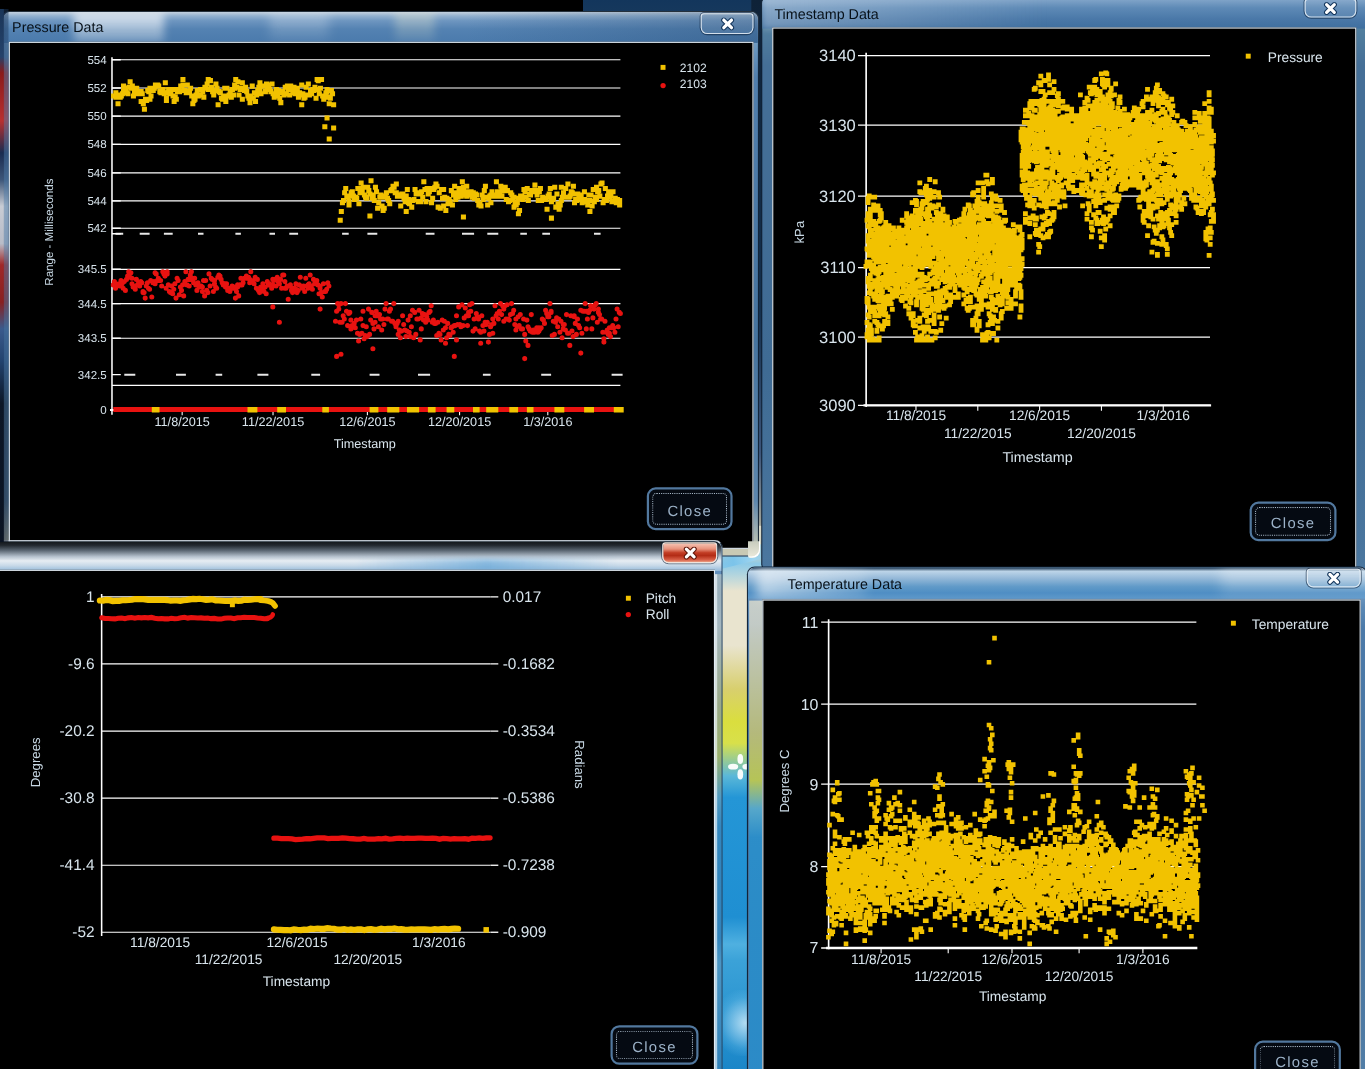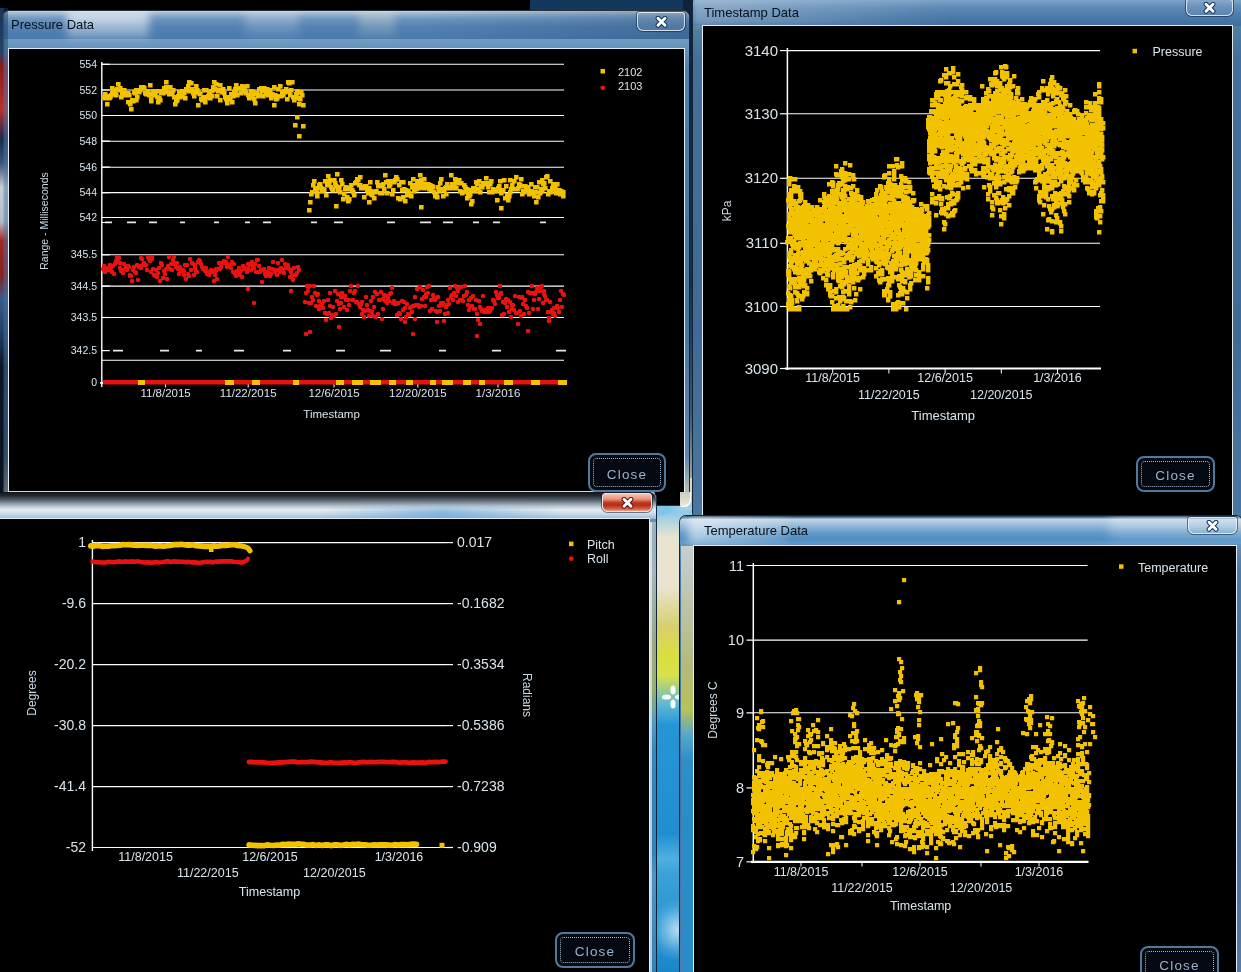--- a/index.html
+++ b/index.html
@@ -38,21 +38,21 @@
  <div class="abs" style="left:242px;top:0;width:54px;height:28px;background:linear-gradient(180deg,rgba(255,255,255,.3),rgba(255,255,255,.04));filter:blur(5px)"></div>
  <div class="abs" style="left:356px;top:0;width:36px;height:28px;background:linear-gradient(180deg,rgba(248,244,210,.38),rgba(248,244,210,.06));filter:blur(4px)"></div>
  <div class="abs" style="left:420px;top:0;width:268px;height:28px;background:linear-gradient(90deg,rgba(28,62,100,0),rgba(28,62,100,.30))"></div>
  <div class="ttl" style="left:8px;top:6px">Pressure Data</div>
  <div class="xb" style="left:634px;top:1px;width:48px;height:19px">
       <svg width="13" height="12" viewBox="0 0 13 12" style="display:block;margin:3px auto 0">
         <path d="M3 2.2L10 9.2M10 2.2L3 9.2" stroke="#14365c" stroke-width="4.8" stroke-linecap="round"></path>
         <path d="M3 2.2L10 9.2M10 2.2L3 9.2" stroke="#ffffff" stroke-width="2.9" stroke-linecap="round"></path>
       </svg>
     </div>
- <div class="cnt" style="left:5px;top:37px;width:677px;height:461px">
+ <div class="cnt" style="left:5px;top:27px;width:677px;height:461px">
   <svg style="left:0;top:0" width="675" height="459" viewBox="0 0 675 459">
         <line x1="92.8" y1="15.3" x2="555" y2="15.3" stroke="#fff" stroke-width="1.1"></line>
         <line x1="92.8" y1="41.0" x2="555" y2="41.0" stroke="#fff" stroke-width="1.1"></line>
         <line x1="92.8" y1="66.5" x2="555" y2="66.5" stroke="#fff" stroke-width="1.1"></line>
         <line x1="92.8" y1="92.2" x2="555" y2="92.2" stroke="#fff" stroke-width="1.1"></line>
         <line x1="92.8" y1="118.2" x2="555" y2="118.2" stroke="#fff" stroke-width="1.1"></line>
         <line x1="92.8" y1="143.6" x2="555" y2="143.6" stroke="#fff" stroke-width="1.1"></line>
         <line x1="92.8" y1="168.5" x2="555" y2="168.5" stroke="#fff" stroke-width="1.1"></line>
         <path d="M96 172.6h7v1.7h-7zM118 172.6h9v1.7h-9zM140 172.6h8v1.7h-8zM171 172.6h5v1.7h-5zM205 172.6h5v1.7h-5zM236 172.6h5v1.7h-5zM254 172.6h8v1.7h-8zM302 172.6h6v1.7h-6zM325 172.6h9v1.7h-9zM378 172.6h8v1.7h-8zM411 172.6h11v1.7h-11zM434 172.6h10v1.7h-10zM464 172.6h6v1.7h-6zM484 172.6h7v1.7h-7zM531 172.6h6v1.7h-6z" fill="#e8e8e8"></path>
         <line x1="92.8" y1="205.8" x2="555" y2="205.8" stroke="#fff" stroke-width="1.1"></line>
@@ -232,21 +232,21 @@
         <i style="line-height:28px;font-size:13.5px">Close</i>
       </div>
  </div>
 </div>
 
 <div class="win" style="left:679px;top:515px;width:564px;height:465px;background:linear-gradient(180deg,#b4cce2 0%,#8fb2d2 2%,#6492bd 5%,#4c7aa9 12%,#44729d 65%,#527ea7 100%)">
  <div class="abs" style="left:0;top:0;width:100%;height:28px;border-radius:7px 7px 0 0;background:linear-gradient(180deg,#16324e 0%,#bcd4e8 12%,#94b8d8 35%,#609ac8 62%,#4f8ec4 82%,#5d98ca 100%)"></div>
  <div class="abs" style="left:8px;top:0;width:100px;height:28px;background:linear-gradient(100deg,rgba(255,255,255,.6),rgba(255,255,255,.1));filter:blur(5px)"></div>
  <div class="abs" style="left:430px;top:0;width:160px;height:28px;background:linear-gradient(180deg,rgba(255,255,255,.4),rgba(255,255,255,.05));filter:blur(6px)"></div>
  <div class="abs" style="left:1px;top:30px;width:13px;height:430px;background:linear-gradient(180deg,#e9e4cf 5%,#d8cf6e 28%,#dade3e 38%,#5bb8d8 44%,#2496d6 50%,#1f8fd2 100%);opacity:.75"></div>
- <div class="ttl" style="left:24px;top:7px">Temperature Data</div>
+ <div class="ttl" style="left:36px;top:7px">Temperature Data</div>
  <div class="xb" style="left:508px;top:1px;width:49px;height:17px">
       <svg width="13" height="12" viewBox="0 0 13 12" style="display:block;margin:2px auto 0">
         <path d="M3 2.2L10 9.2M10 2.2L3 9.2" stroke="#14365c" stroke-width="4.8" stroke-linecap="round"></path>
         <path d="M3 2.2L10 9.2M10 2.2L3 9.2" stroke="#ffffff" stroke-width="2.9" stroke-linecap="round"></path>
       </svg>
     </div>
  <div class="cnt" style="left:13px;top:29px;width:544px;height:435px">
   <svg style="left:0;top:0" width="542" height="433" viewBox="0 0 542 433">
         <line x1="59.3" y1="19.5" x2="393.6" y2="19.5" stroke="#fff" stroke-width="1.1"></line>
         <line x1="52.5" y1="19.5" x2="59.3" y2="19.5" stroke="#fff" stroke-width="1.2"></line>

